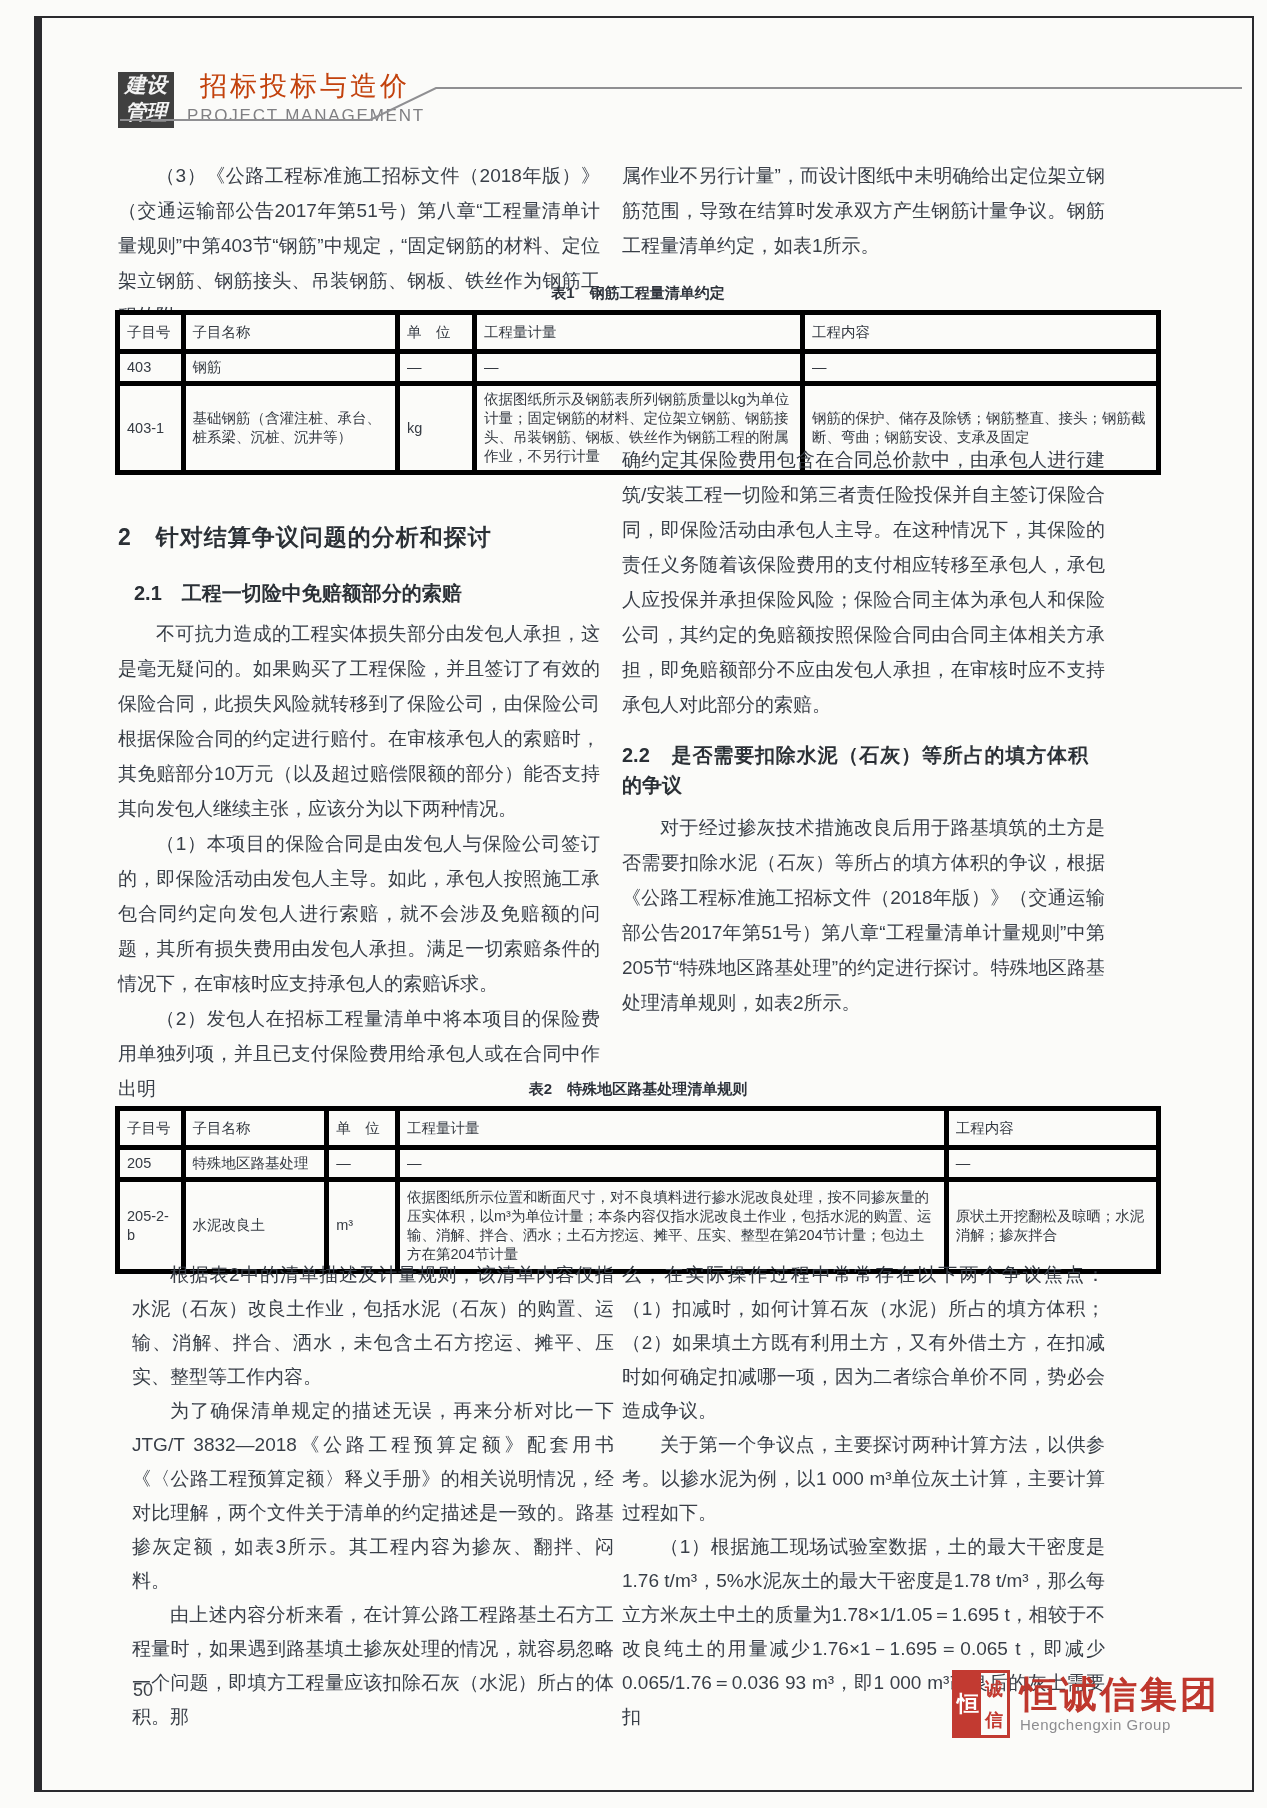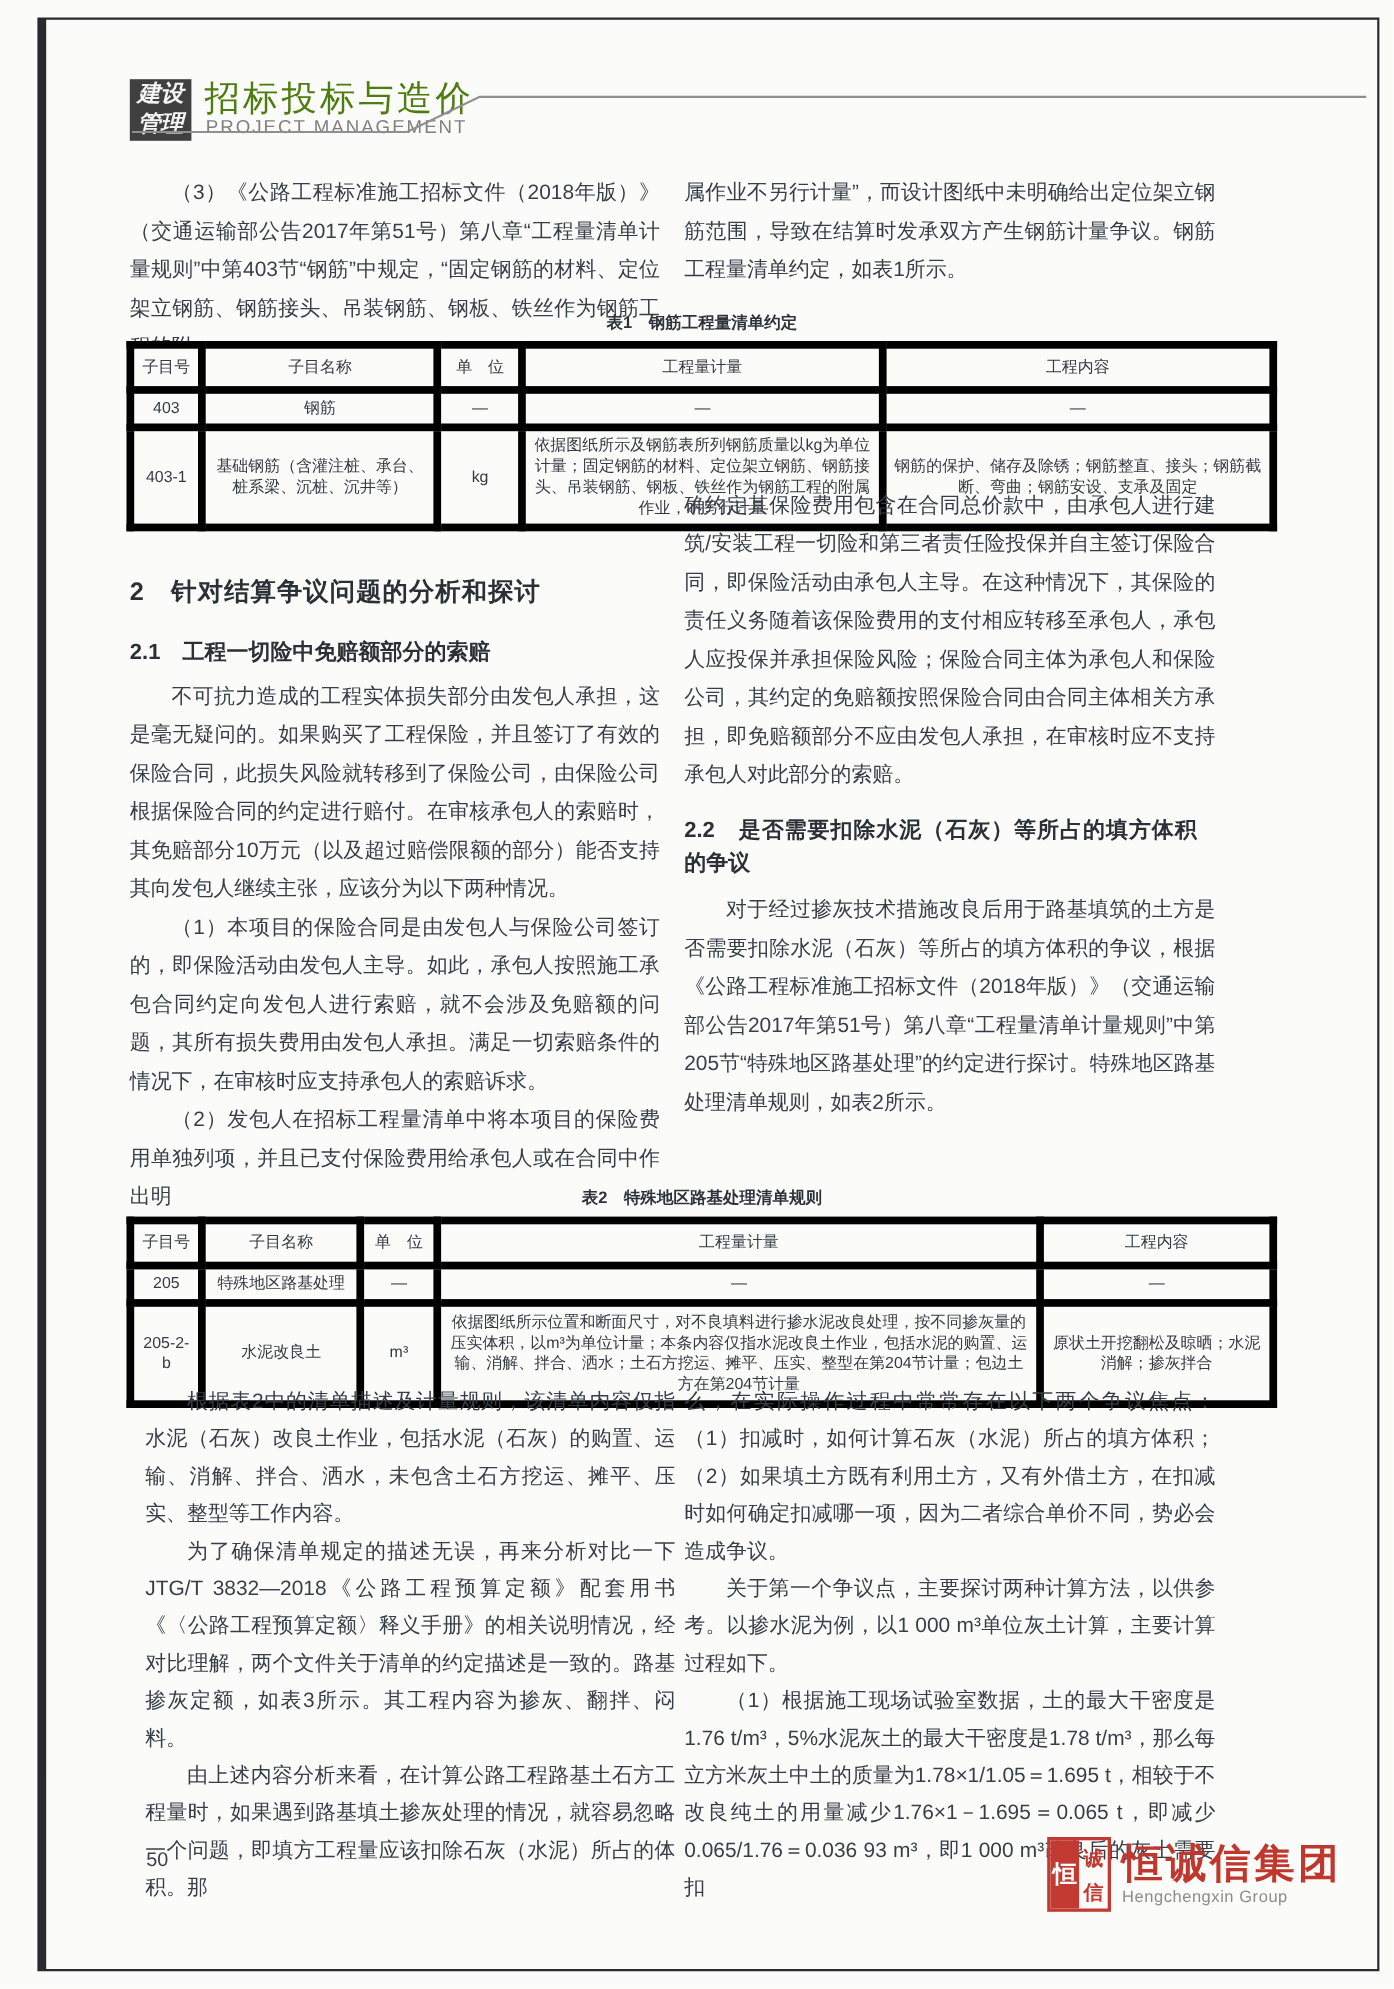--- a/index.html
+++ b/index.html
@@ -15,57 +15,57 @@
     pointer-events:none;
   }
   
   .logo-box {
     position:absolute; left:118px; top:72px; width:56px; height:56px;
     background:#404040; color:#f4f4f4; text-align:center;
     font-family:"Liberation Serif", serif; font-style:italic;
     font-size:21px; line-height:27px; font-weight:bold;
   }
   .hdr-title {
-    position:absolute; left:186px; top:68px;
-    font-size:32px; letter-spacing:3px; color:#4d7c0f;
+    position:absolute; left:200px; top:68px;
+    font-size:27px; letter-spacing:3px; color:#c2410c;
   }
   .hdr-sub {
     position:absolute; left:187px; top:106px;
     font-size:17px; letter-spacing:1.8px; color:#7f7f82;
   }
   .hdr-line { position:absolute; left:118px; top:80px; }
   
   .col { position:absolute; text-align:justify; }
   .body-text { font-size:19px; line-height:35px; }
   .body-text p { margin:0; text-indent:2em; }
   .body-text p.no-indent { text-indent:0; }
   .tight { line-height:34px; }
   h2.sec {
     font-size:23px; line-height:30px; margin:0 0 26px 0;
     color:#2b3036; letter-spacing:1px; font-weight:bold;
   }
   h3.sub {
-    font-size:20px; line-height:30px; margin:0 0 8px 0;
+    font-size:20px; line-height:30px; margin:0 0 8px 16px;
     color:#2b3036; font-weight:bold;
   }
   h3.sub2 { margin:18px 17px 10px 0; }
   
   .table-block { position:absolute; left:115px; width:1046px; }
   .table-title {
     text-align:center; font-weight:bold; font-size:15px;
     color:#2e333b; margin:0 0 7px 0;
   }
   table.data-table {
     width:100%; border-collapse:collapse; table-layout:fixed;
     font-size:14.5px; line-height:19px; color:#353a42;
     border:2px solid #333337; background:#fbfbf9;
   }
   table.data-table th, table.data-table td {
-    border:7px solid #000000; padding:4px 7px;
-    text-align:center; vertical-align:middle;
+    border:5px solid #000000; padding:4px 7px;
+    text-align:left; vertical-align:middle;
   }
   table.data-table th { font-weight:normal; height:26px; }
   
   .page-num { position:absolute; left:133px; top:1680px; font-size:18px; color:#3c4148; }
   .footer-logo { position:absolute; left:952px; top:1670px; display:flex; align-items:center; }
   .seal {
     width:52px; height:62px; border:3px solid #c23a31; display:flex;
     font-family:"Liberation Serif", serif; font-weight:bold;
   }
   .seal-left {

